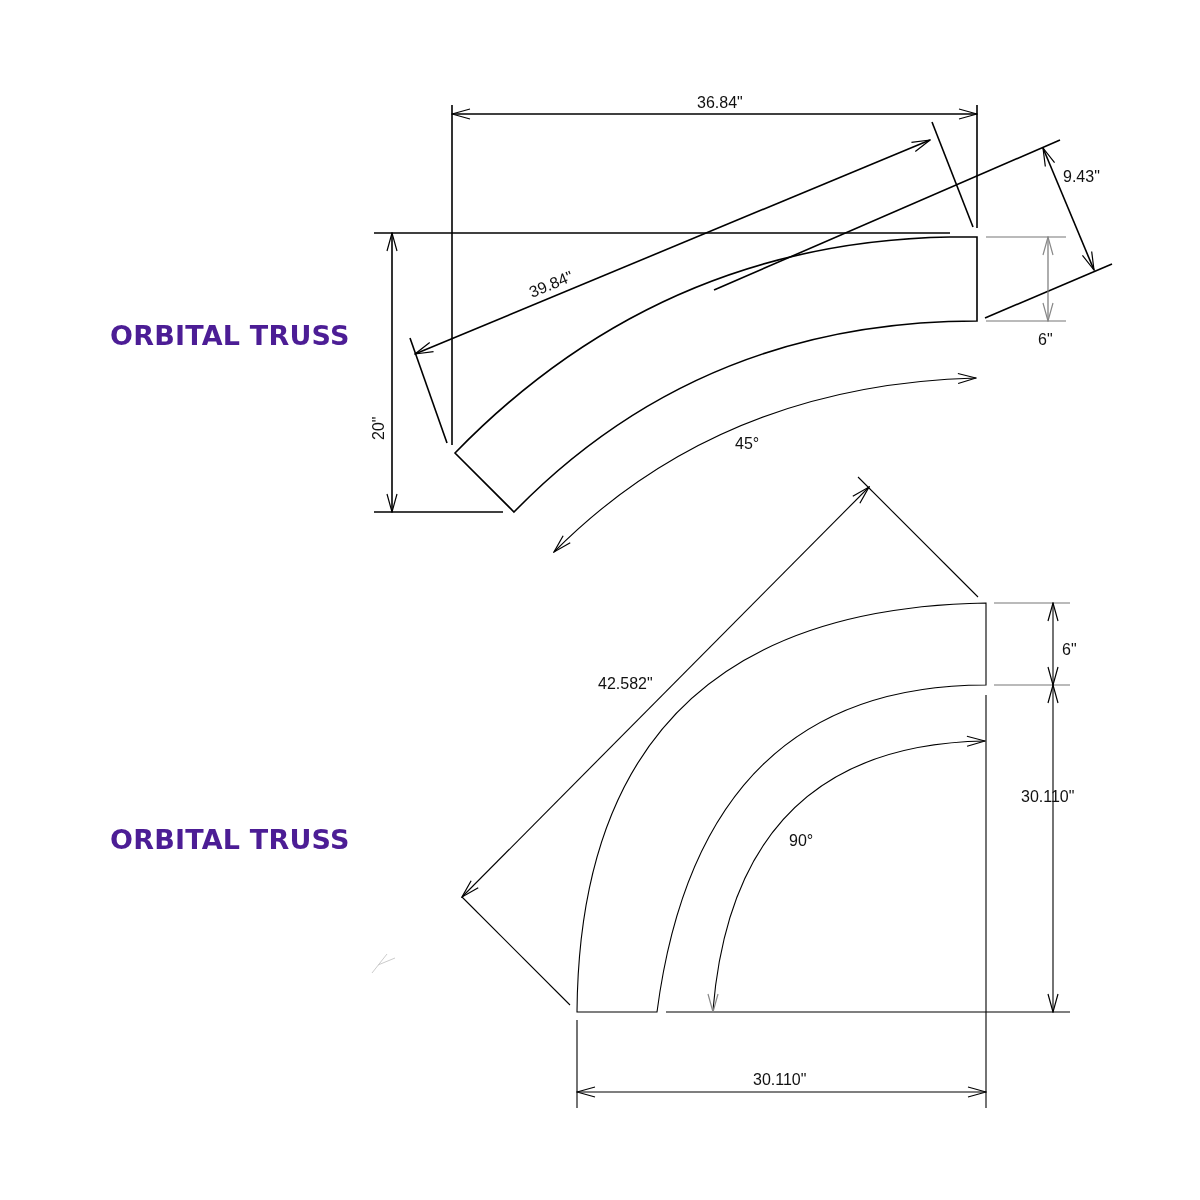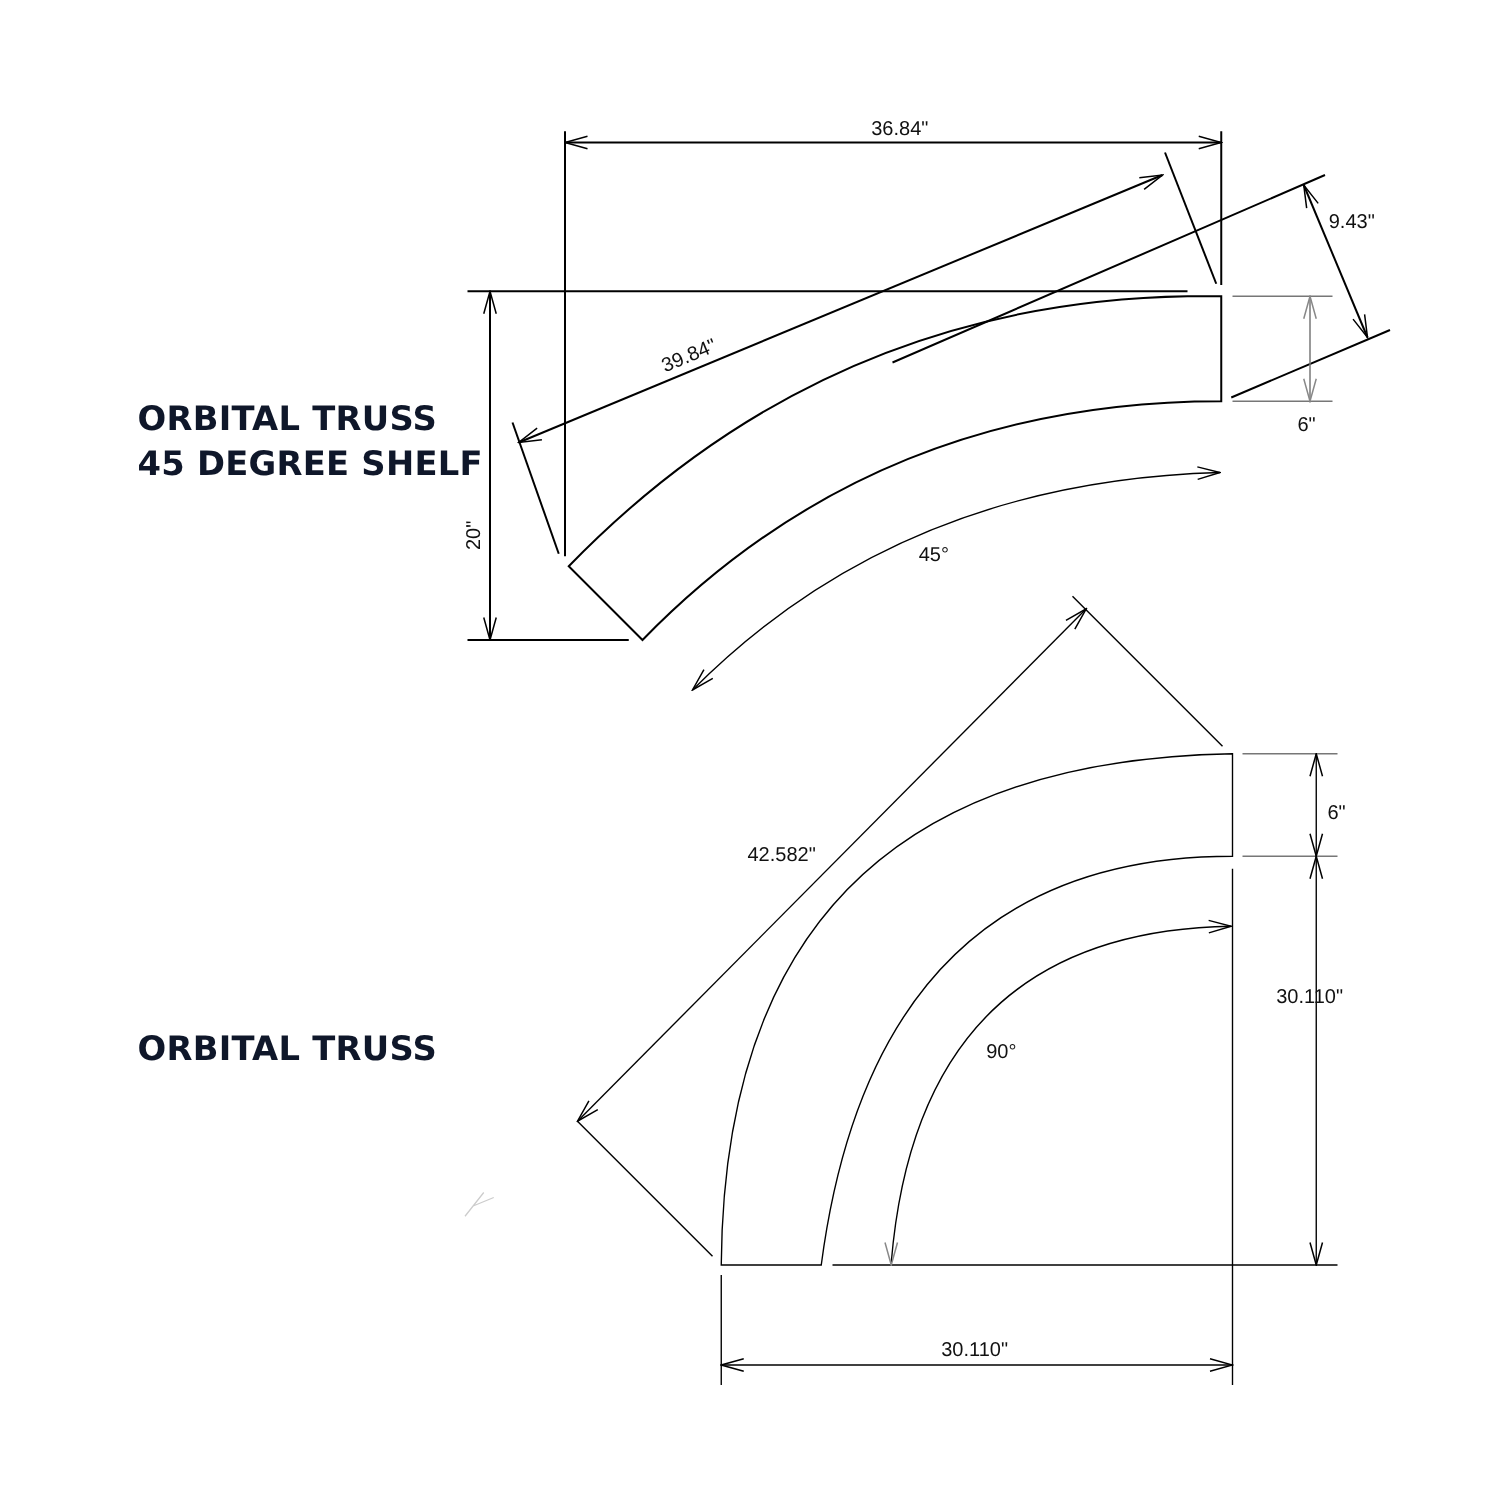--- a/index.html
+++ b/index.html
@@ -3,36 +3,35 @@
   <meta charset="utf-8">
   <style>
     html, body { margin: 0; padding: 0; background: #ffffff; }
     body { width: 1200px; height: 1200px; position: relative; overflow: hidden; }
     .title {
       position: absolute;
       font-family: "DejaVu Sans", sans-serif;
       font-weight: bold;
       font-size: 27px;
       line-height: 36px;
-      color: #0f172a;
+      color: #4c1d95;
       letter-spacing: 0.2px;
     }
     .title span { display: block; }
     svg { position: absolute; left: 0; top: 0; }
     .dim { font-family: "Liberation Sans", sans-serif; font-size: 16px; fill: #111; }
     .ln { stroke: #000; stroke-width: 1.6; fill: none; }
     .thin { stroke: #000; stroke-width: 1.1; fill: none; }
     .gray { stroke: #777; stroke-width: 1.2; fill: none; }
   </style>
 </head>
 <body>
 
 <div class="title" style="left:110px; top:318px;">
   <span>ORBITAL TRUSS</span>
-  <span>45 DEGREE SHELF</span>
 </div>
 
 <div class="title" style="left:110px; top:822px;">
   <span>ORBITAL TRUSS</span>
 </div>
 
 <svg width="1200" height="1200" viewBox="0 0 1200 1200">
   <defs>
     <marker id="arr" viewBox="0 0 20 12" refX="19" refY="6" markerWidth="20" markerHeight="12" markerUnits="userSpaceOnUse" orient="auto-start-reverse">
       <path d="M1,1 L19,6 L1,11" fill="none" stroke="#000" stroke-width="1.2"></path>

